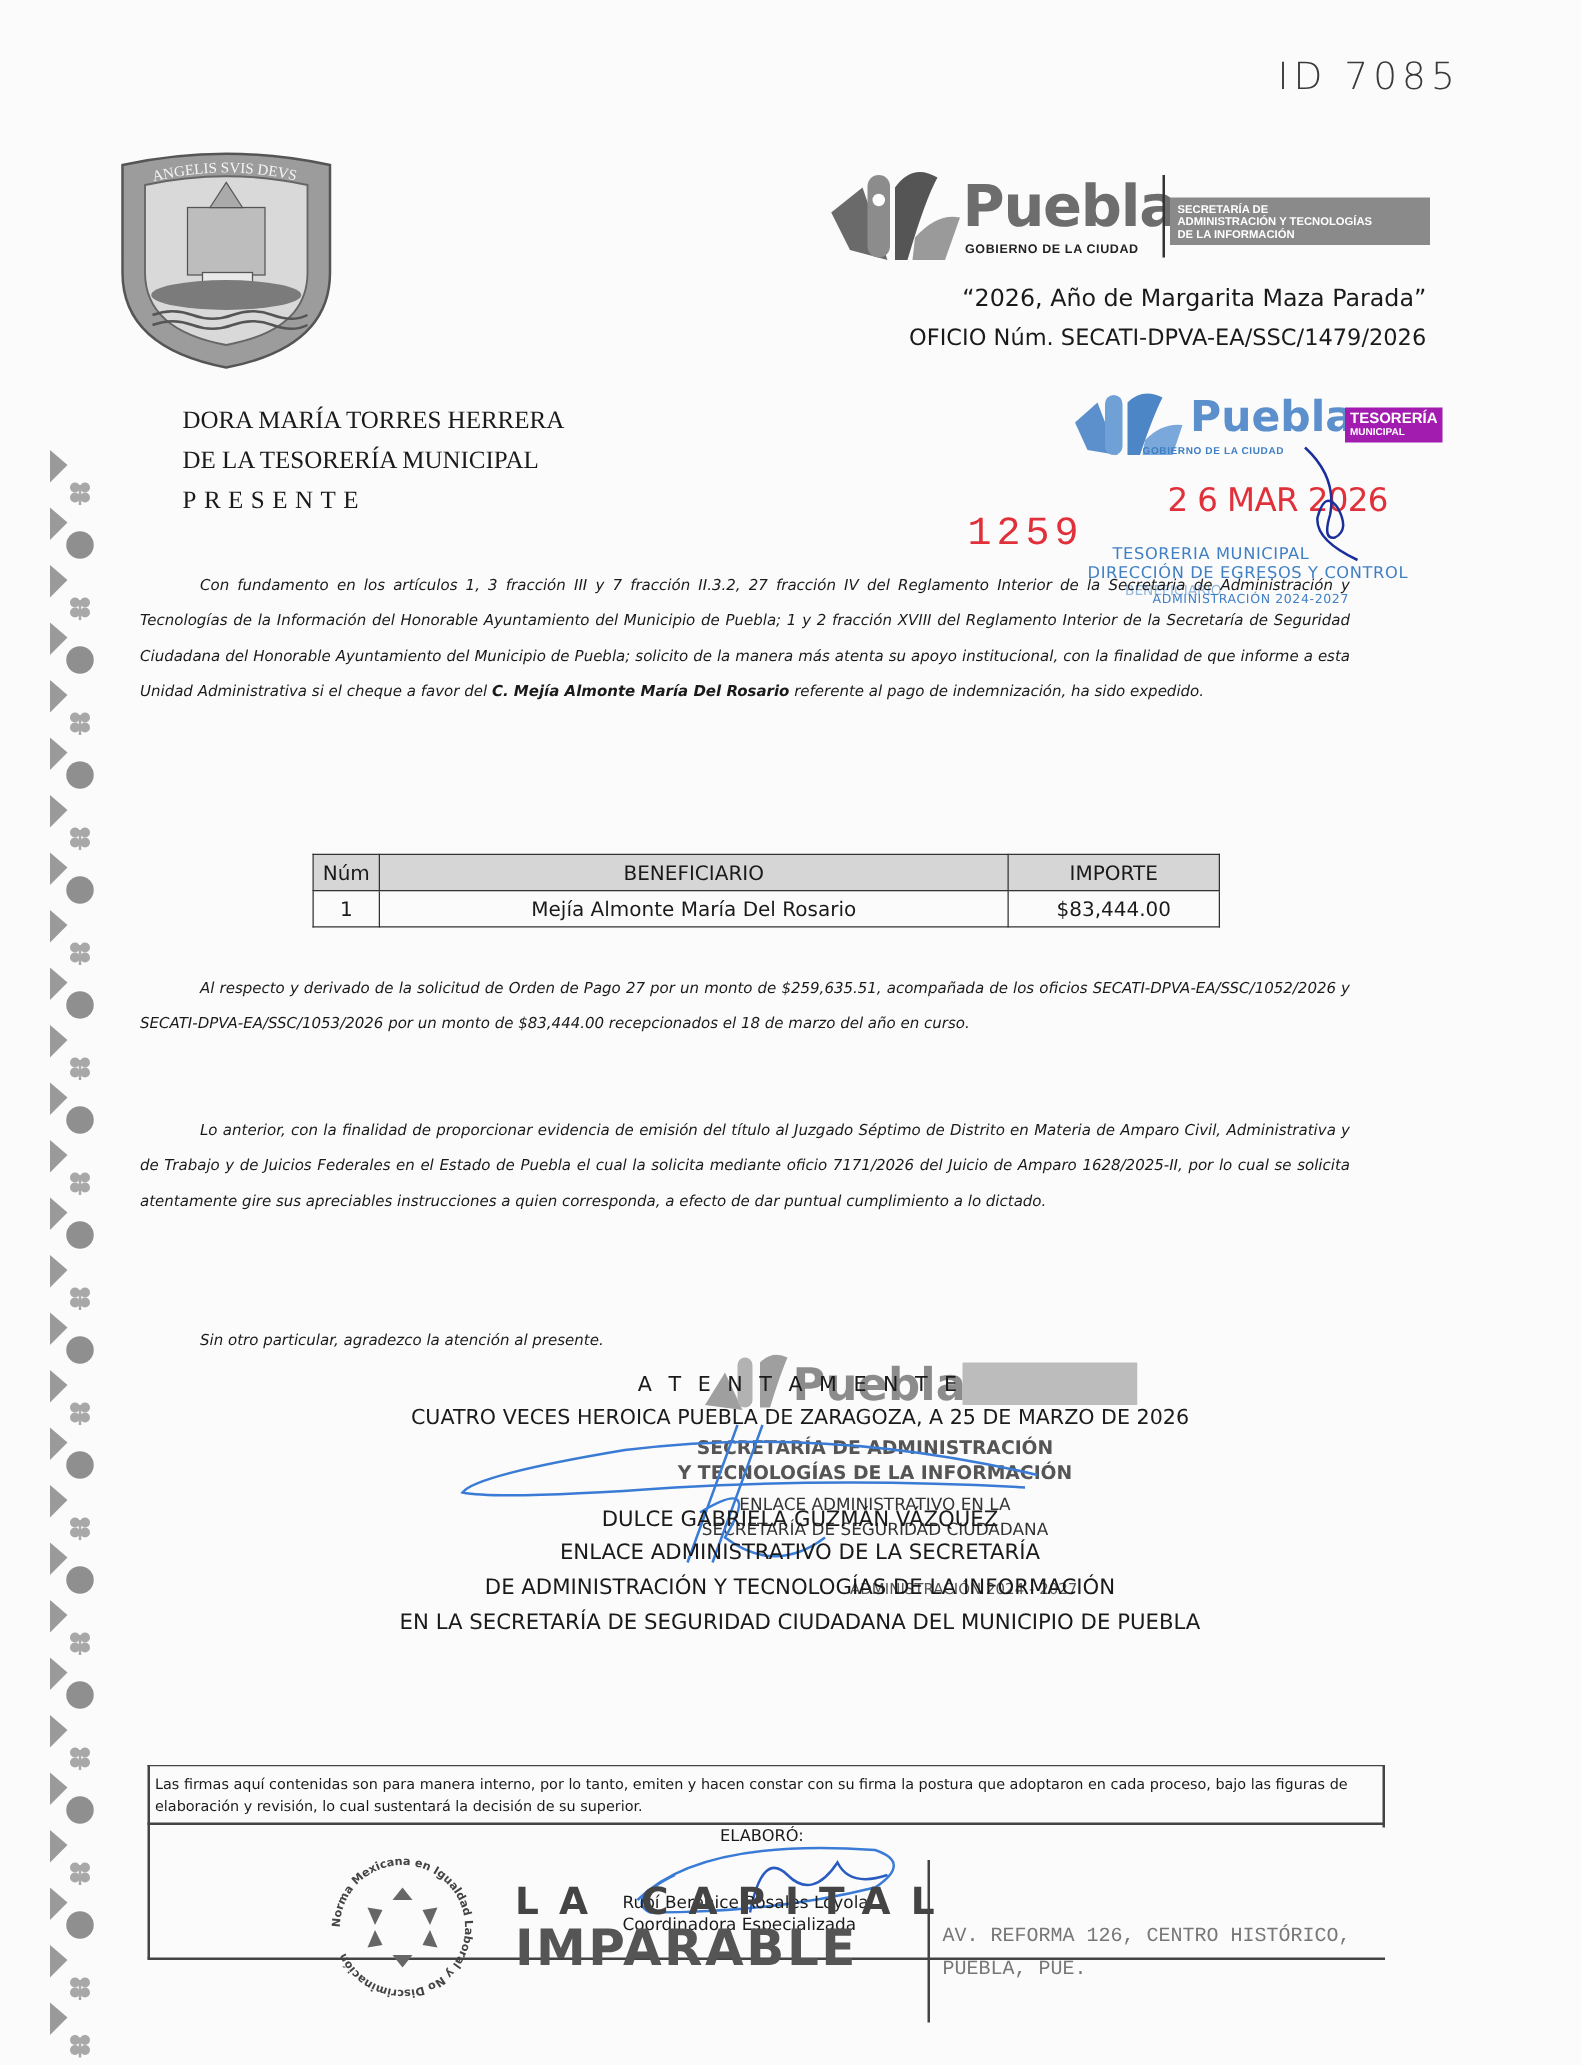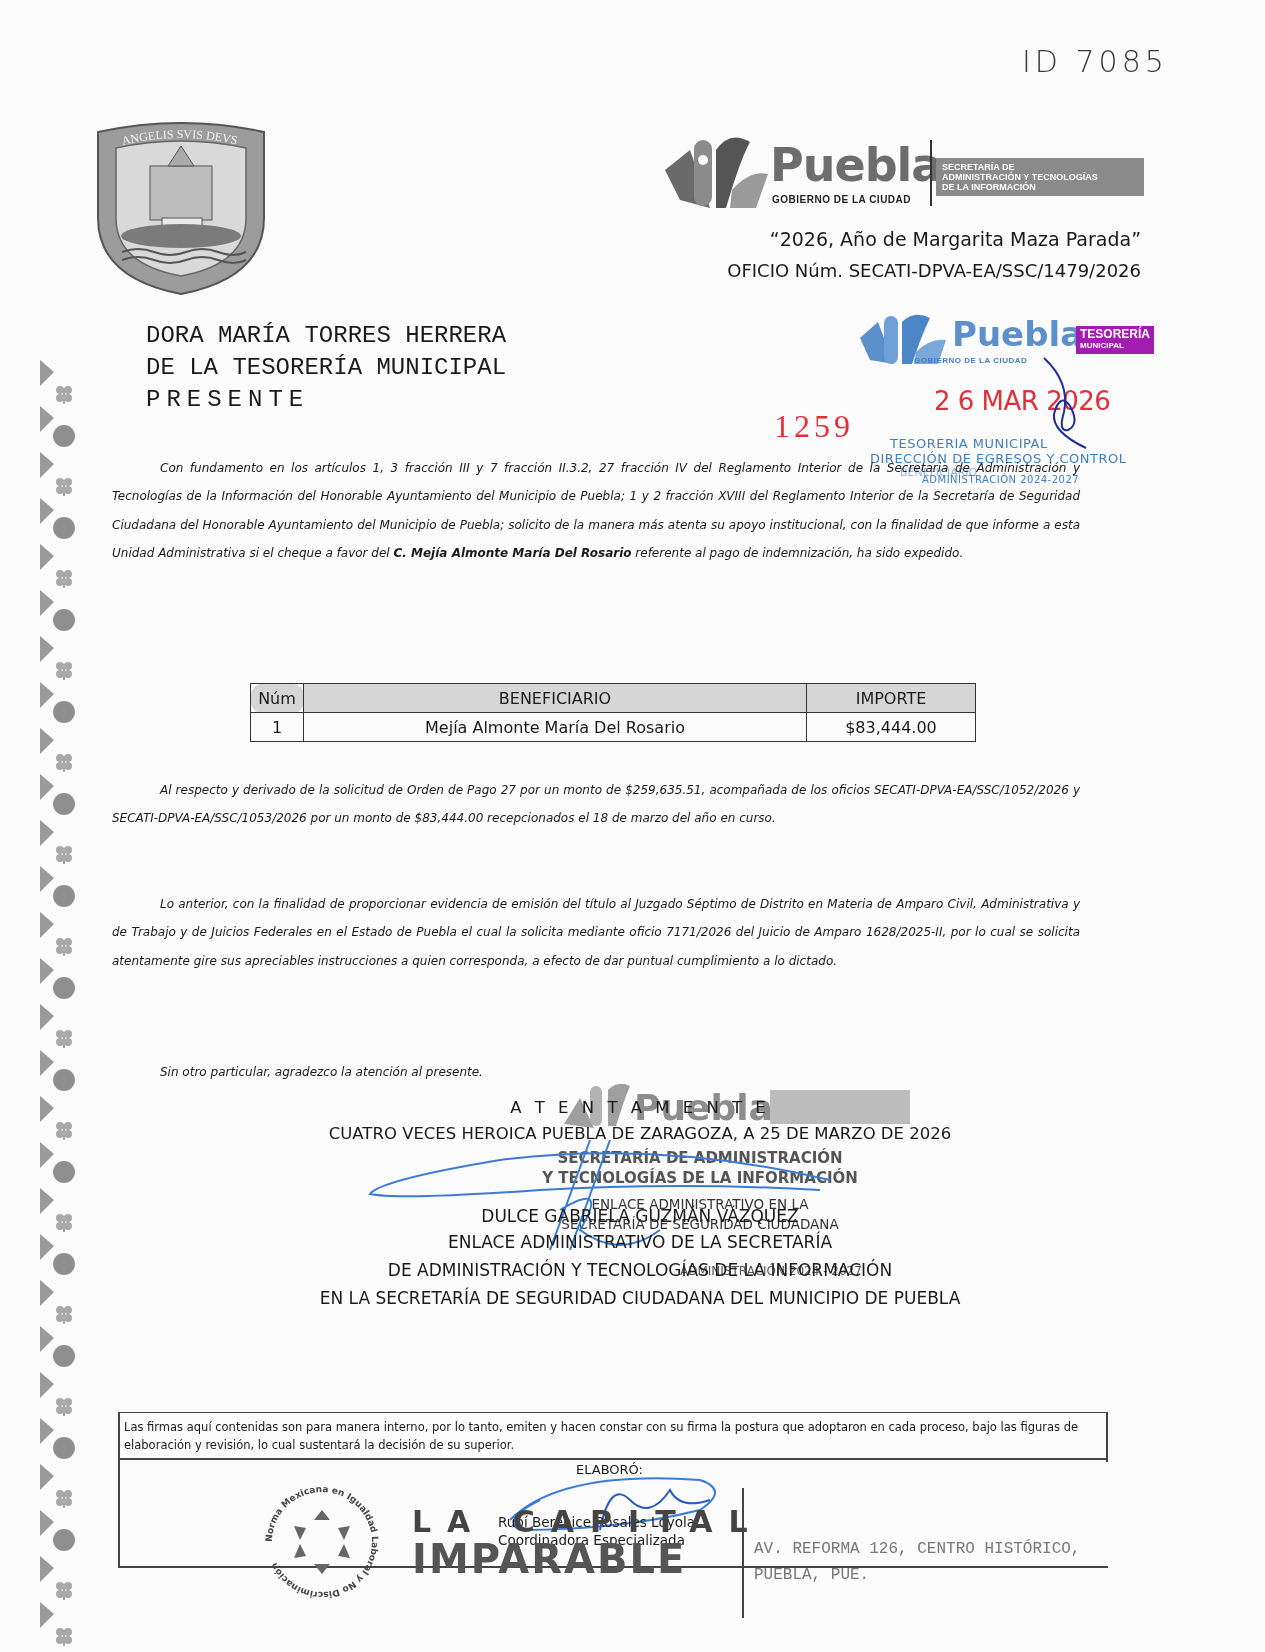--- a/index.html
+++ b/index.html
@@ -10,21 +10,21 @@
   
   .crest { left:88px; top:118px; width:186px; height:178px; }
   
   .logo-block { left:660px; top:130px; width:480px; height:80px; }
   .puebla-word { font-family:"DejaVu Sans", sans-serif; font-weight:bold; font-size:46px; color:#6d6d6d; letter-spacing:-1px; }
   .gob-ciudad { font-size:10px; font-weight:bold; letter-spacing:0.5px; color:#222; }
   .sec-box { background:#8a8a8a; color:#fff; font-size:9px; font-weight:bold; line-height:10px; padding:4px 6px; }
   .motto { right:124px; top:228px; font-size:19px; text-align:right; font-family:"DejaVu Sans", sans-serif; }
   .oficio { right:124px; top:260px; font-size:18px; text-align:right; font-family:"DejaVu Sans", sans-serif; }
   
-  .addressee { left:146px; top:320px; font-size:24px; line-height:32px; font-family:Liberation Mono, monospace; font-weight:300; }
+  .addressee { left:146px; top:320px; font-size:20px; line-height:32px; font-family:Liberation Serif, serif; font-weight:300; }
   .addressee .presente { letter-spacing:6px; }
   
   .stamp-blue { color:#3f7fc4; }
   .stamp-red { color:#e0303a; }
   
   .para { left:112px; width:968px; font-size:12px; line-height:28.4px; text-align:justify; font-family:"DejaVu Sans", sans-serif; font-weight:300;font-style:italic; }
   .indent { text-indent:48px; }
   b.bold { font-weight:bold; }
   
   table.benef { position:absolute; left:250px; top:683px; width:726px; border-collapse:collapse; font-family:"DejaVu Sans", sans-serif; font-size:16px; }
@@ -169,37 +169,37 @@
     <path d="M58 42 Q72 28 88 30 L80 54 L56 54 Z" fill="#7aa8da"></path>
   </svg>
   <div class="abs" style="left:94px; top:4px; font-size:34px; font-weight:bold; font-family:'DejaVu Sans',sans-serif; color:#5b90cc;">Puebla</div>
   <div class="abs" style="left:56px; top:46px; font-size:8px; font-weight:bold; letter-spacing:0.5px;">GOBIERNO DE LA CIUDAD</div>
   <div class="abs" style="left:218px; top:16px; background:#a21caf; color:#fff; font-size:12px; font-weight:bold; line-height:12px; padding:2px 4px;">
     <div>TESORERÍA</div>
     <div style="font-size:8px;">MUNICIPAL</div>
   </div>
 </div>
 <div class="abs stamp-red" style="left:934px; top:386px; font-size:26px; font-family:'DejaVu Sans',sans-serif; letter-spacing:-0.5px;">2 6 MAR 2026</div>
-<div class="abs stamp-red" style="left:774px; top:408px; font-size:32px; font-family:Liberation Serif, serif; letter-spacing:4px;">1259</div>
+<div class="abs stamp-red" style="left:774px; top:408px; font-size:32px; font-family:Liberation Mono, monospace; letter-spacing:4px;">1259</div>
 <svg class="abs" style="left:1040px; top:352px;" width="50" height="100" viewBox="0 0 50 100">
   <path d="M4 6 Q30 30 24 60 Q18 80 28 78 Q40 72 30 54 Q20 40 14 62 Q12 80 46 96" stroke="#1a2f9a" stroke-width="2" fill="none"></path>
 </svg>
 <div class="abs stamp-blue" style="left:890px; top:436px; font-size:13px; font-family:'DejaVu Sans',sans-serif; letter-spacing:0.5px;">TESORERIA MUNICIPAL</div>
 <div class="abs stamp-blue" style="left:870px; top:451px; font-size:13px; font-family:'DejaVu Sans',sans-serif; letter-spacing:0.5px;">DIRECCIÓN DE EGRESOS Y CONTROL</div>
 <div class="abs stamp-blue" style="left:900px; top:466px; font-size:11px; font-family:'DejaVu Sans',sans-serif; opacity:0.55;">BENEFICIARIO</div>
 <div class="abs stamp-blue" style="left:922px; top:474px; font-size:10px; font-family:'DejaVu Sans',sans-serif; letter-spacing:0.5px;">ADMINISTRACIÓN 2024-2027</div>
 
 <div class="abs para indent" style="top:454px;">
   <span>Con fundamento en los artículos 1, 3 fracción III y 7 fracción II.3.2, 27 fracción IV del Reglamento Interior de la Secretaria de Administración y Tecnologías de la Información del Honorable Ayuntamiento del Municipio de Puebla; 1 y 2 fracción XVIII del Reglamento Interior de la Secretaría de Seguridad Ciudadana del Honorable Ayuntamiento del Municipio de Puebla; solicito de la manera más atenta su apoyo institucional, con la finalidad de que informe a esta Unidad Administrativa si el cheque a favor del </span><b class="bold">C. Mejía Almonte María Del Rosario</b><span> referente al pago de indemnización, ha sido expedido.</span>
 </div>
 
 <table class="benef">
   <thead>
     <tr>
-      <th style="width:40px;border-radius:11px;">Núm</th>
+      <th style="width:40px;">Núm</th>
       <th>BENEFICIARIO</th>
       <th style="width:156px;">IMPORTE</th>
     </tr>
   </thead>
   <tbody>
     <tr>
       <td>1</td>
       <td>Mejía Almonte María Del Rosario</td>
       <td>$83,444.00</td>
     </tr>

